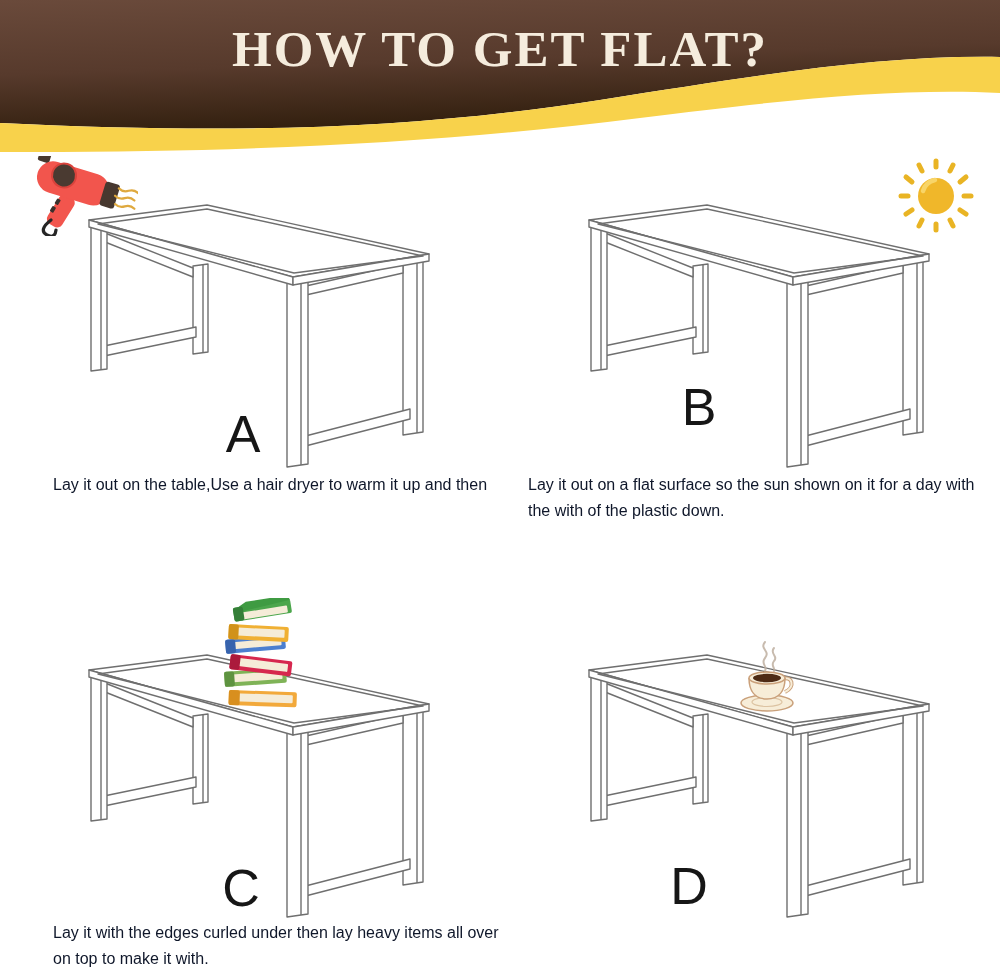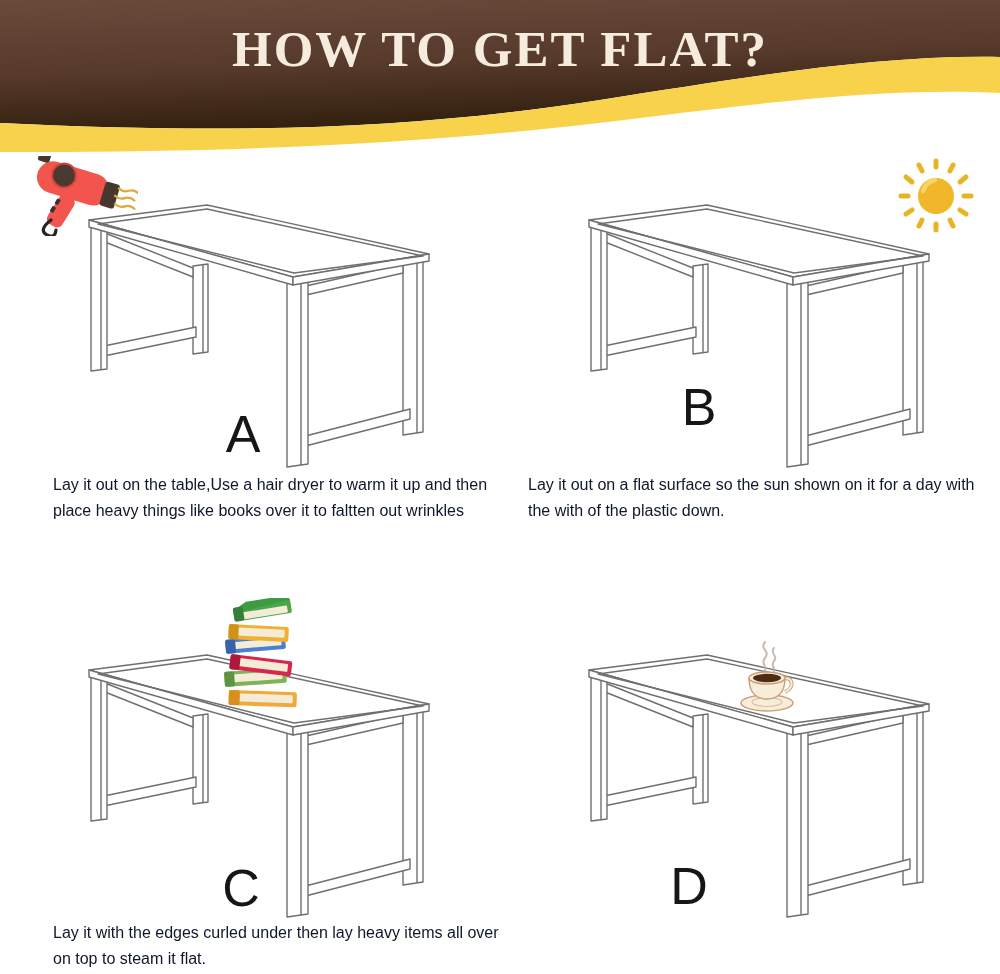--- a/index.html
+++ b/index.html
@@ -98,21 +98,20 @@
     <g stroke="#dfa93f" stroke-width="2.2" fill="none" stroke-linecap="round" transform="rotate(14 104 45)">
       <path d="M96,34 q5,3 10,0 q5,-3 10,0"></path>
       <path d="M94,42 q5,3 10,0 q5,-3 10,0"></path>
       <path d="M96,50 q5,3 10,0 q5,-3 10,0"></path>
     </g>
   </svg>
 
   <div class="panel-label" style="left:208px;top:404px">A</div>
   <div class="panel-text" style="left:53px;top:472px">
     <div>Lay it out on the table,Use a hair dryer to warm it up and then</div>
-    <div>place heavy things like books over it to faltten out wrinkles</div>
   </div>
 
   <svg class="abs" style="left:540px;top:180px" width="440" height="300" viewBox="0 0 440 300">
     <use href="#table-sketch"></use>
   </svg>
 
   <svg class="abs" style="left:895px;top:155px" width="82" height="82" viewBox="0 0 82 82">
     <g stroke="#e9b424" stroke-width="5" stroke-linecap="round">
       <line x1="41" y1="12" x2="41" y2="6"></line>
       <line x1="55" y1="16" x2="58" y2="10"></line>
@@ -172,21 +171,21 @@
       <rect x="0" y="4" width="58" height="14" rx="2" fill="#4ca64c"></rect>
       <rect x="4" y="10" width="50" height="7" rx="1" fill="#f5ecd8"></rect>
       <path d="M2,6 L14,0 L56,0 L58,5 L6,9 Z" fill="#3f9b42"></path>
       <rect x="0" y="4" width="10" height="14" rx="2" fill="#357f38"></rect>
     </g>
   </svg>
 
   <div class="panel-label" style="left:206px;top:858px">C</div>
   <div class="panel-text" style="left:53px;top:920px">
     <div>Lay it with the edges curled under then lay heavy items all over</div>
-    <div>on top to steam it flat.</div>
+    <div>on top to make it with.</div>
   </div>
 
   <svg class="abs" style="left:540px;top:630px" width="440" height="300" viewBox="0 0 440 300">
     <use href="#table-sketch"></use>
   </svg>
 
   <svg class="abs" style="left:728px;top:640px" width="80" height="78" viewBox="0 0 80 78">
 
     <g stroke="#bfb0a1" stroke-width="2" fill="none" stroke-linecap="round" opacity="0.85">
       <path d="M37,2 c-6,7 6,9 0,16 c-5,6 3,8 0,13"></path>

